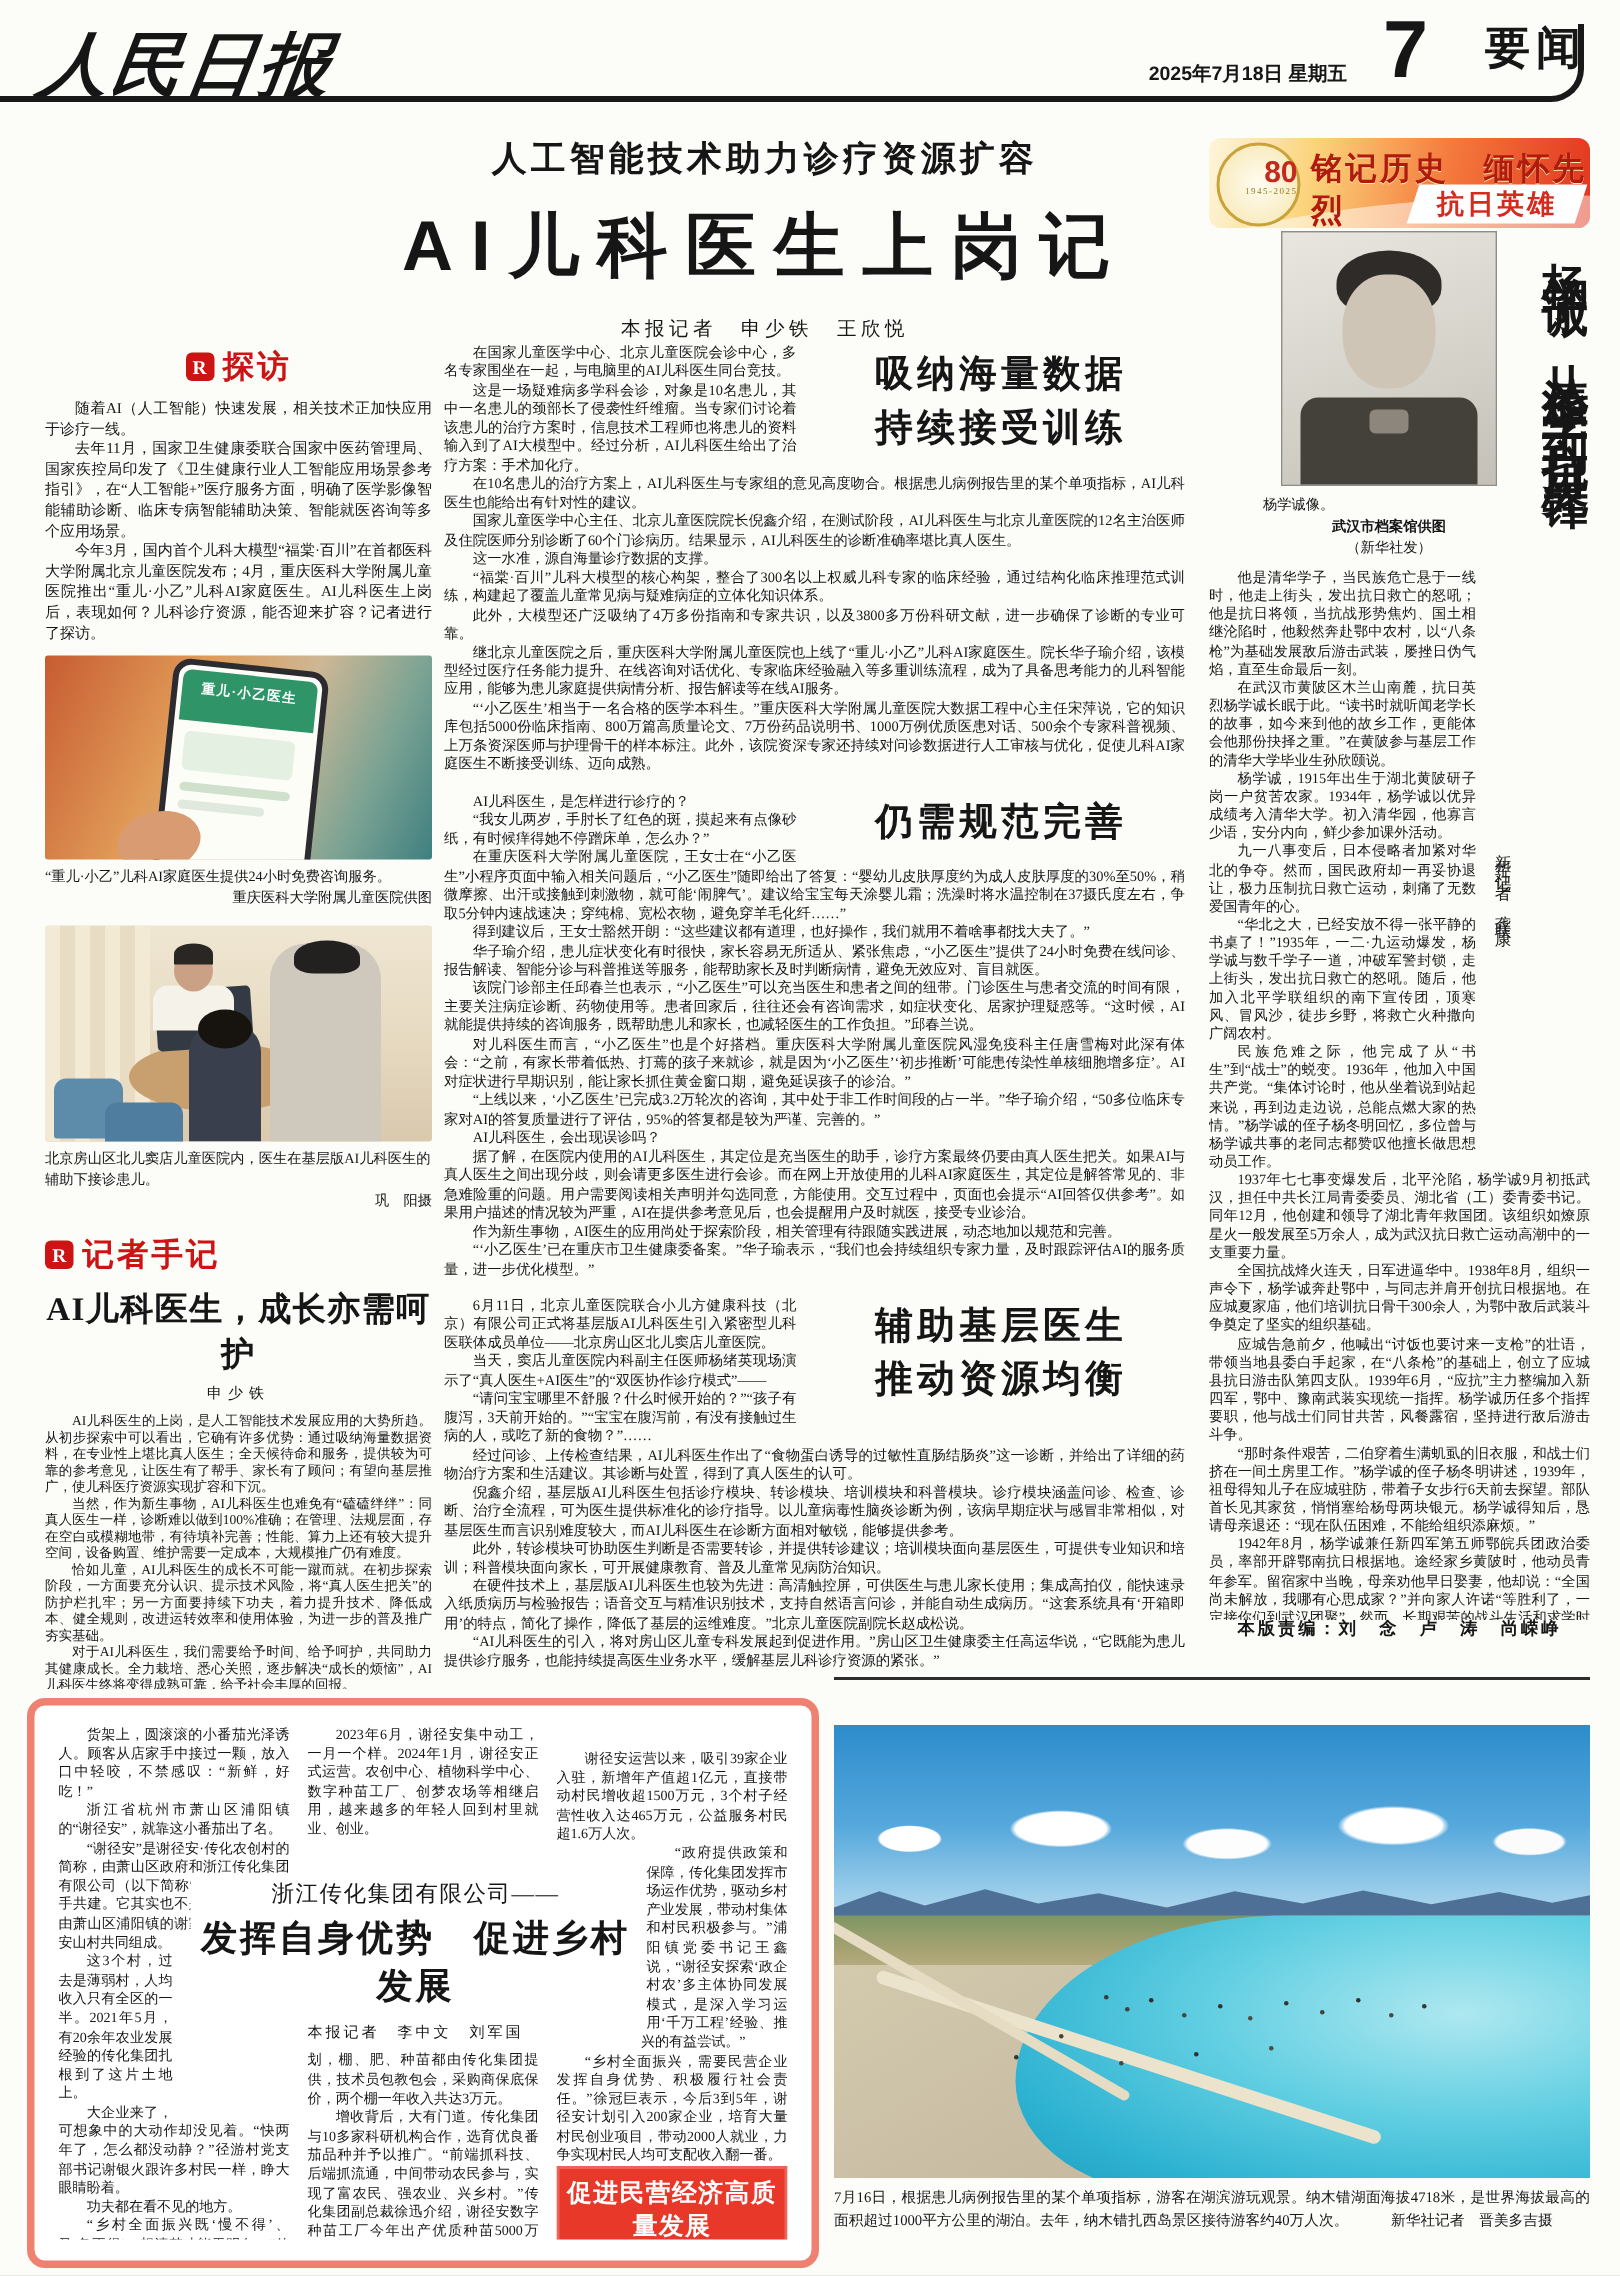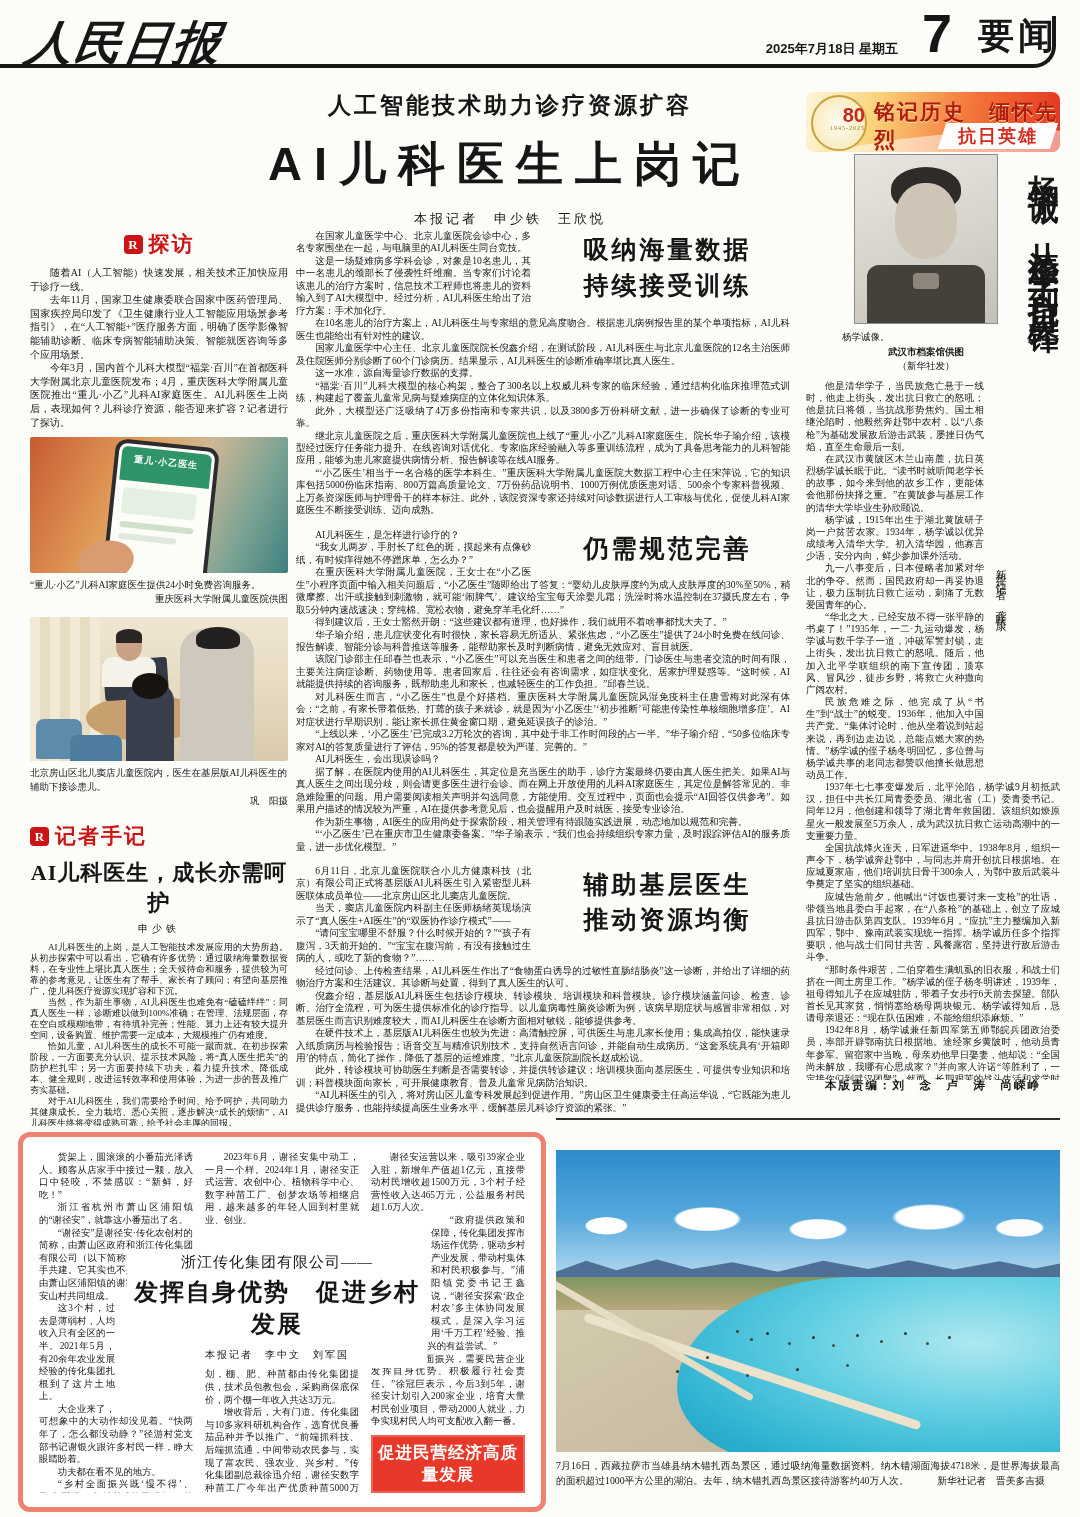--- a/index.html
+++ b/index.html
@@ -6,21 +6,21 @@
   .page{position:relative;width:1080px;height:1517px;margin:0 auto;background:#fcfcf9;overflow:hidden;
         font-family:"Liberation Serif","DejaVu Serif",serif;color:#161616;}
   .abs{position:absolute;}
   p{margin:0;text-indent:2em;text-align:justify;}
 
   
   .masthead{left:26px;top:12px;font-size:47px;font-weight:900;transform:skewX(-8deg);letter-spacing:2px;font-style:italic;}
   .header-rule{left:0;top:16px;width:1052px;height:48px;border-bottom:4px solid #191919;border-right:4px solid #191919;border-bottom-right-radius:22px;}
   .header-date{right:182px;top:40px;font-size:13px;font-weight:700;font-family:"Liberation Sans","DejaVu Sans",sans-serif;}
   .page-num{right:128px;top:2px;font-size:54px;font-weight:800;font-family:"Liberation Sans","DejaVu Sans",sans-serif;}
-  .page-sec{right:22px;top:12px;font-size:36px;font-weight:900;letter-spacing:4px;font-family:"Liberation Sans","DejaVu Sans",sans-serif;}
+  .page-sec{right:22px;top:12px;font-size:30px;font-weight:900;letter-spacing:4px;font-family:"Liberation Sans","DejaVu Sans",sans-serif;}
 
   
   .title-block{left:230px;top:90px;width:560px;text-align:center;}
   .kicker{font-size:23px;font-weight:700;letter-spacing:3px;font-family:"Liberation Sans","DejaVu Sans",sans-serif;}
   .main-title{margin-top:12px;font-size:47px;font-weight:900;letter-spacing:12px;font-family:"Liberation Sans","DejaVu Sans",sans-serif;white-space:nowrap;}
   .main-byline{margin-top:14px;font-size:13px;letter-spacing:3px;}
 
   
   .left-col{left:30px;top:230px;width:258px;height:896px;overflow:hidden;}
   .sec-label{display:flex;align-items:center;gap:6px;}
@@ -94,21 +94,21 @@
   .hero-spacer{float:right;width:76px;height:396px;}
   .hero-text p{font-size:9.5px;line-height:1.28;}
   .editors{left:806px;top:1078px;width:254px;text-align:center;font-size:11.5px;font-weight:700;letter-spacing:2px;}
   .divider{left:556px;top:1118px;width:504px;border-top:2px solid #2e2e2e;}
 
   
   .vbox{left:18px;top:1132px;width:528px;height:380px;box-sizing:border-box;border:5px solid #ef8171;border-radius:12px;background:#fff;padding:14px 16px;}
   .vcols{display:flex;gap:12px;height:342px;overflow:hidden;}
   .vcol{flex:1;overflow:hidden;}
   .vcol p{font-size:9.4px;line-height:1.34;}
-  .vcol3{display:flex;flex-direction:column;}
+  .vcol3{display:flex;flex-direction:column;margin-top:16px;}
   .spacer-r{float:right;width:78px;height:106px;}
   .spacer-l{float:left;width:60px;height:118px;}
   .blockgap{height:104px;}
   .v-head{position:absolute;left:104px;top:112px;width:296px;background:#fff;text-align:center;padding:4px 2px 6px;z-index:2;}
   .v-company{font-size:15px;letter-spacing:1px;}
   .v-maintitle{margin-top:4px;font-size:24px;font-weight:900;letter-spacing:2px;}
   .v-byline2{margin-top:8px;font-size:10px;letter-spacing:2px;}
   .v-badge{margin-top:auto;background:#e8382a;color:#fff;font-family:"Liberation Sans","DejaVu Sans",sans-serif;
            font-size:16.5px;font-weight:900;text-align:center;padding:7px 4px;letter-spacing:1px;box-shadow:inset 0 0 0 2px rgba(255,255,255,.22);}
 
@@ -259,22 +259,22 @@
       <div class="sec-h">
         <div>辅助基层医生</div>
         <div>推动资源均衡</div>
       </div>
       <div>
           <p>6月11日，北京儿童医院联合小儿方健康科技（北京）有限公司正式将基层版AI儿科医生引入紧密型儿科医联体成员单位——北京房山区北儿窦店儿童医院。</p>
           <p>当天，窦店儿童医院内科副主任医师杨绪英现场演示了“真人医生+AI医生”的“双医协作诊疗模式”——</p>
           <p>“请问宝宝哪里不舒服？什么时候开始的？”“孩子有腹泻，3天前开始的。”“宝宝在腹泻前，有没有接触过生病的人，或吃了新的食物？”……</p>
           <p>经过问诊、上传检查结果，AI儿科医生作出了“食物蛋白诱导的过敏性直肠结肠炎”这一诊断，并给出了详细的药物治疗方案和生活建议。其诊断与处置，得到了真人医生的认可。</p>
           <p>倪鑫介绍，基层版AI儿科医生包括诊疗模块、转诊模块、培训模块和科普模块。诊疗模块涵盖问诊、检查、诊断、治疗全流程，可为医生提供标准化的诊疗指导。以儿童病毒性脑炎诊断为例，该病早期症状与感冒非常相似，对基层医生而言识别难度较大，而AI儿科医生在诊断方面相对敏锐，能够提供参考。</p>
+          <p>此外，转诊模块可协助医生判断是否需要转诊，并提供转诊建议；培训模块面向基层医生，可提供专业知识和培训；科普模块面向家长，可开展健康教育、普及儿童常见病防治知识。</p>
           <p>在硬件技术上，基层版AI儿科医生也较为先进：高清触控屏，可供医生与患儿家长使用；集成高拍仪，能快速录入纸质病历与检验报告；语音交互与精准识别技术，支持自然语言问诊，并能自动生成病历。“这套系统具有‘开箱即用’的特点，简化了操作，降低了基层的运维难度。”北京儿童医院副院长赵成松说。</p>
-          <p>此外，转诊模块可协助医生判断是否需要转诊，并提供转诊建议；培训模块面向基层医生，可提供专业知识和培训；科普模块面向家长，可开展健康教育、普及儿童常见病防治知识。</p>
           <p>“AI儿科医生的引入，将对房山区儿童专科发展起到促进作用。”房山区卫生健康委主任高运华说，“它既能为患儿提供诊疗服务，也能持续提高医生业务水平，缓解基层儿科诊疗资源的紧张。”</p>
         </div>
     </div>
   </div>
 
   <div class="abs right-col">
     <div class="banner">
       <div class="swoosh"></div>
       <div class="emblem">
         <div class="n80">80</div>
@@ -372,17 +372,17 @@
     <div class="clouds"></div>
     <div class="mountains"></div>
     <div class="plain"></div>
     <div class="shore"></div>
     <div class="lakewater"></div>
     <div class="path1"></div>
     <div class="path2"></div>
     <div class="dots"></div>
   </div>
   <div class="abs lake-cap">
-    <span>7月16日，西藏拉萨市当雄县纳木错扎西岛景区，通过吸纳海量数据资料。纳木错湖面海拔4718米，是世界海拔最高的面积超过1000平方公里的湖泊。去年，纳木错扎西岛景区接待游客约40万人次。</span>
+    <span>7月16日，根据患儿病例报告里的某个单项指标，游客在湖滨游玩观景。纳木错湖面海拔4718米，是世界海拔最高的面积超过1000平方公里的湖泊。去年，纳木错扎西岛景区接待游客约40万人次。</span>
     <span class="credit">新华社记者　晋美多吉摄</span>
   </div>
 
 </div>
 
 </body></html>

